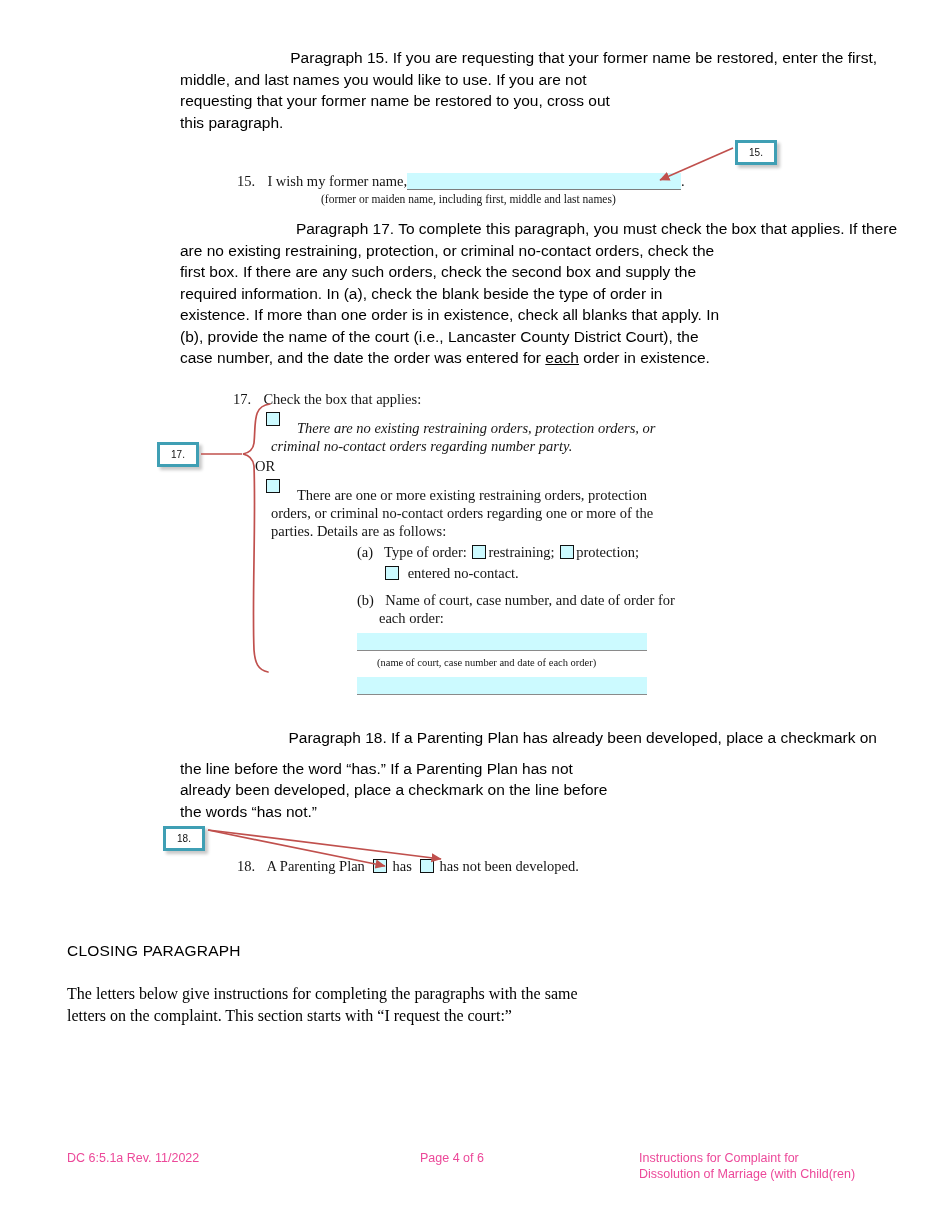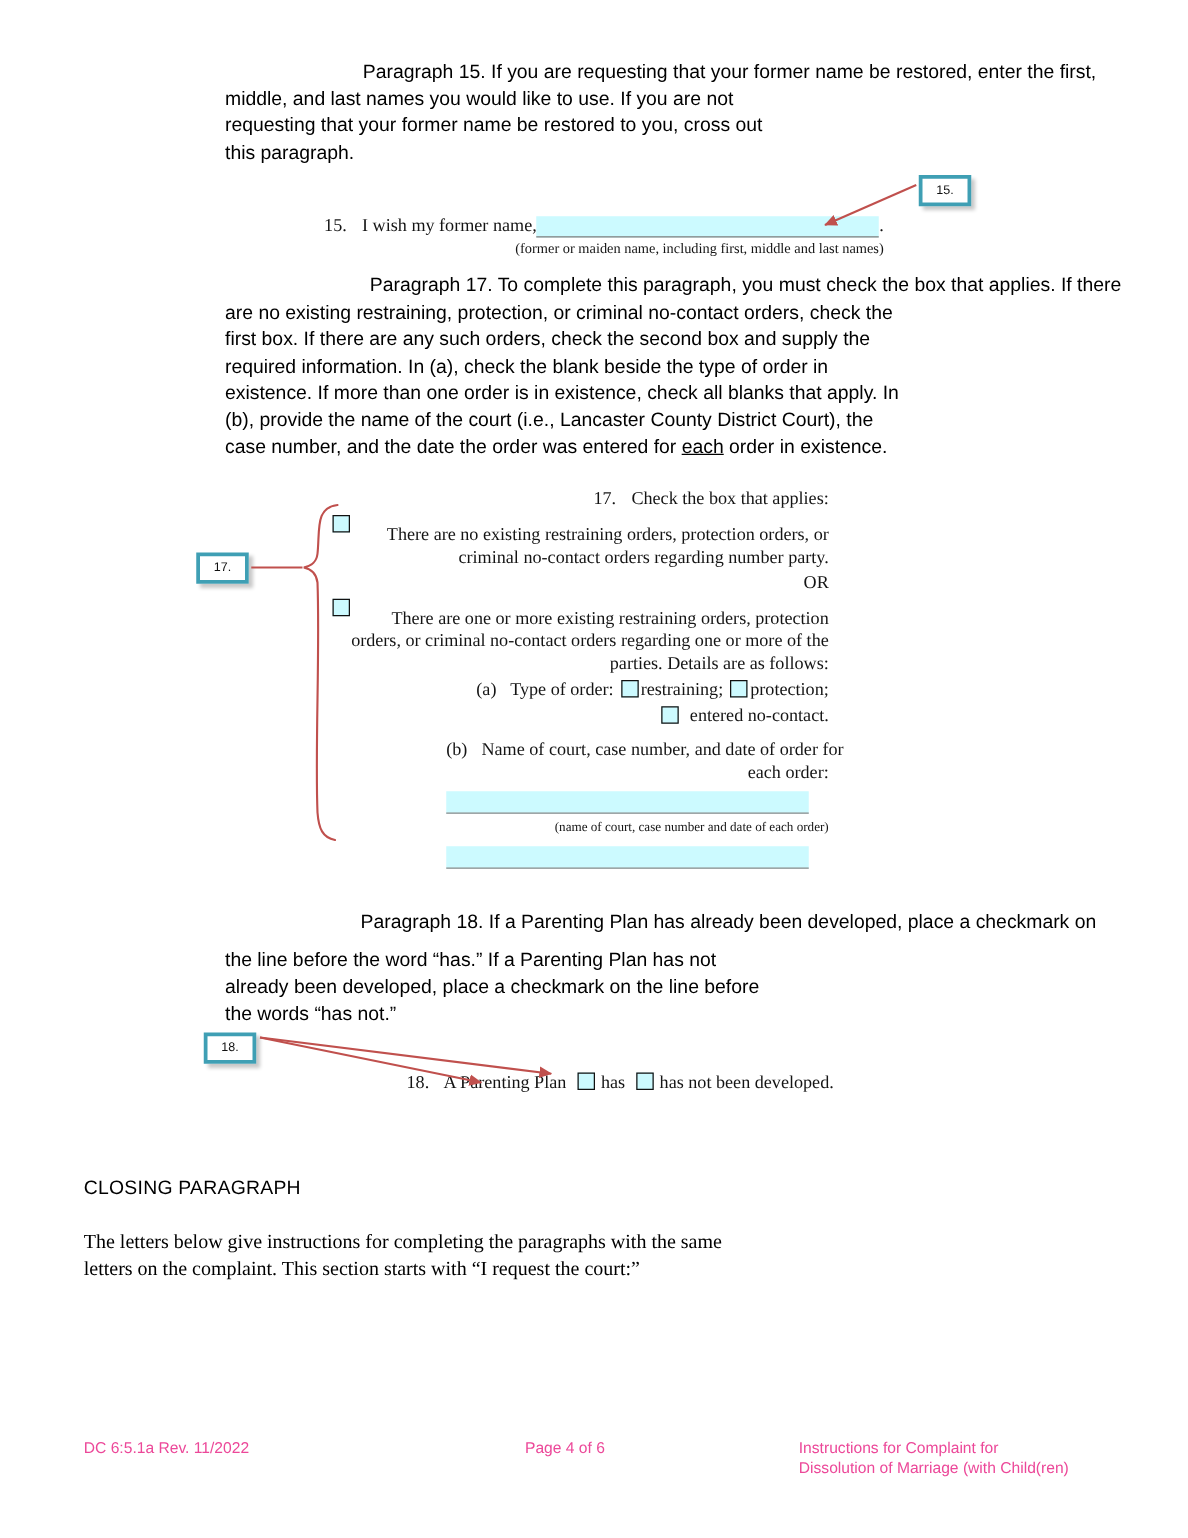--- a/index.html
+++ b/index.html
@@ -50,21 +50,20 @@
     font-family: Liberation Serif, serif;
     font-size: 16px;
     line-height: 21.5px;
   }
 
   
   .form-ex {
     position: absolute;
     font-family: "Liberation Serif", serif;
     color: #141414;
-    text-align: right;
   }
   .fx-line {
     font-family: "Liberation Serif", serif;
     font-size: 14.5px;
     line-height: 18px;
     white-space: nowrap;
   }
   .fx-caption {
     font-family: "Liberation Serif", serif;
     font-size: 11.5px;
@@ -176,21 +175,21 @@
 </div>
 
 <div class="form-ex" style="left:233px; top:390px; width:430px;">
 
   <div class="fx-line" style="padding-left:0px;">
     <span>17.</span>
     <span style="display:inline-block;width:5px;"></span>
     <span>Check the box that applies:</span>
   </div>
 
-  <div style="padding-left:33px; padding-top:11px; position:relative;">
+  <div style="padding-left:33px; padding-top:11px; position:relative;font-style:italic;">
     <span class="cbox" style="position:absolute; left:33px; top:4px;"></span>
     <div class="fx-line" style="padding-left:31px;">There are no existing restraining orders, protection orders, or</div>
     <div class="fx-line" style="padding-left:5px;">criminal no-contact orders regarding number party.</div>
   </div>
 
   <div class="fx-line" style="padding-left:22px; padding-top:2px;">OR</div>
 
   <div style="padding-left:33px; padding-top:11px; position:relative;">
     <span class="cbox" style="position:absolute; left:33px; top:4px;"></span>
     <div class="fx-line" style="padding-left:31px;">There are one or more existing restraining orders, protection</div>

